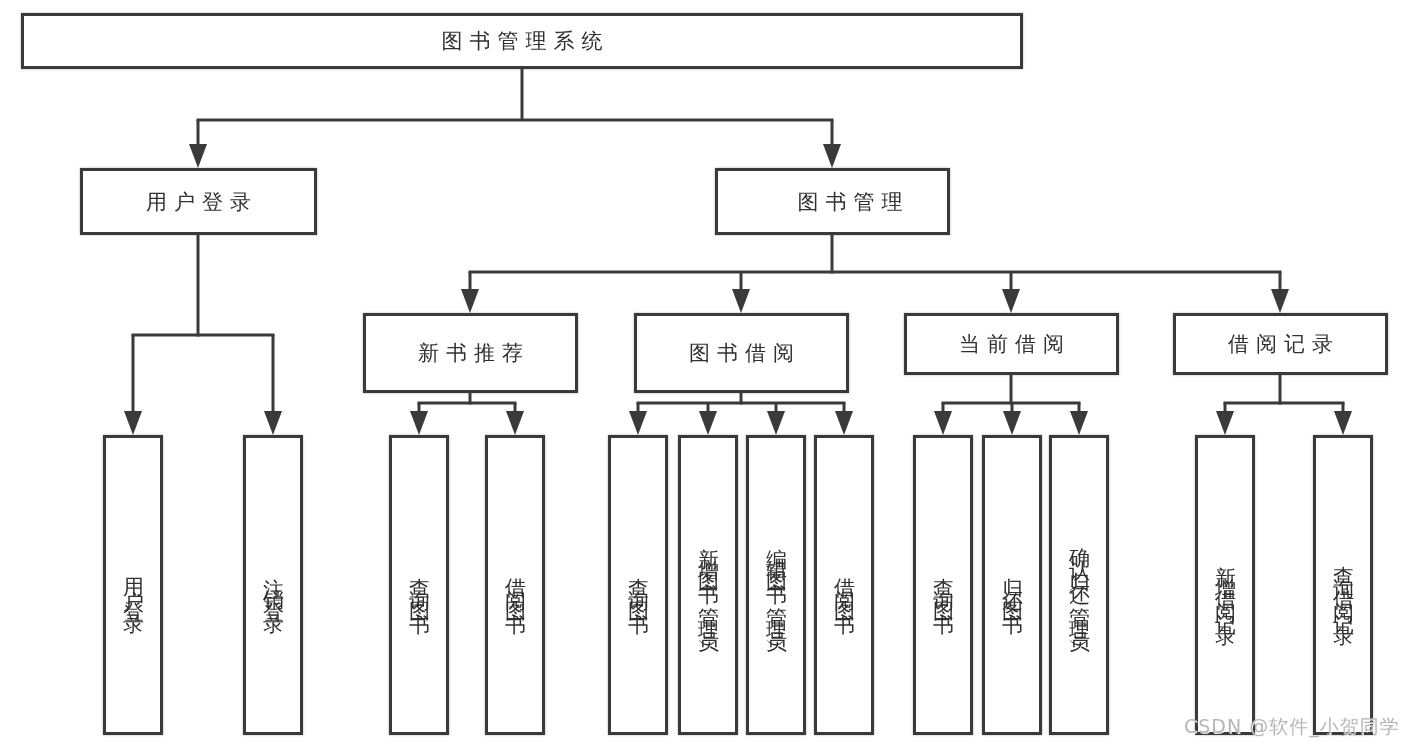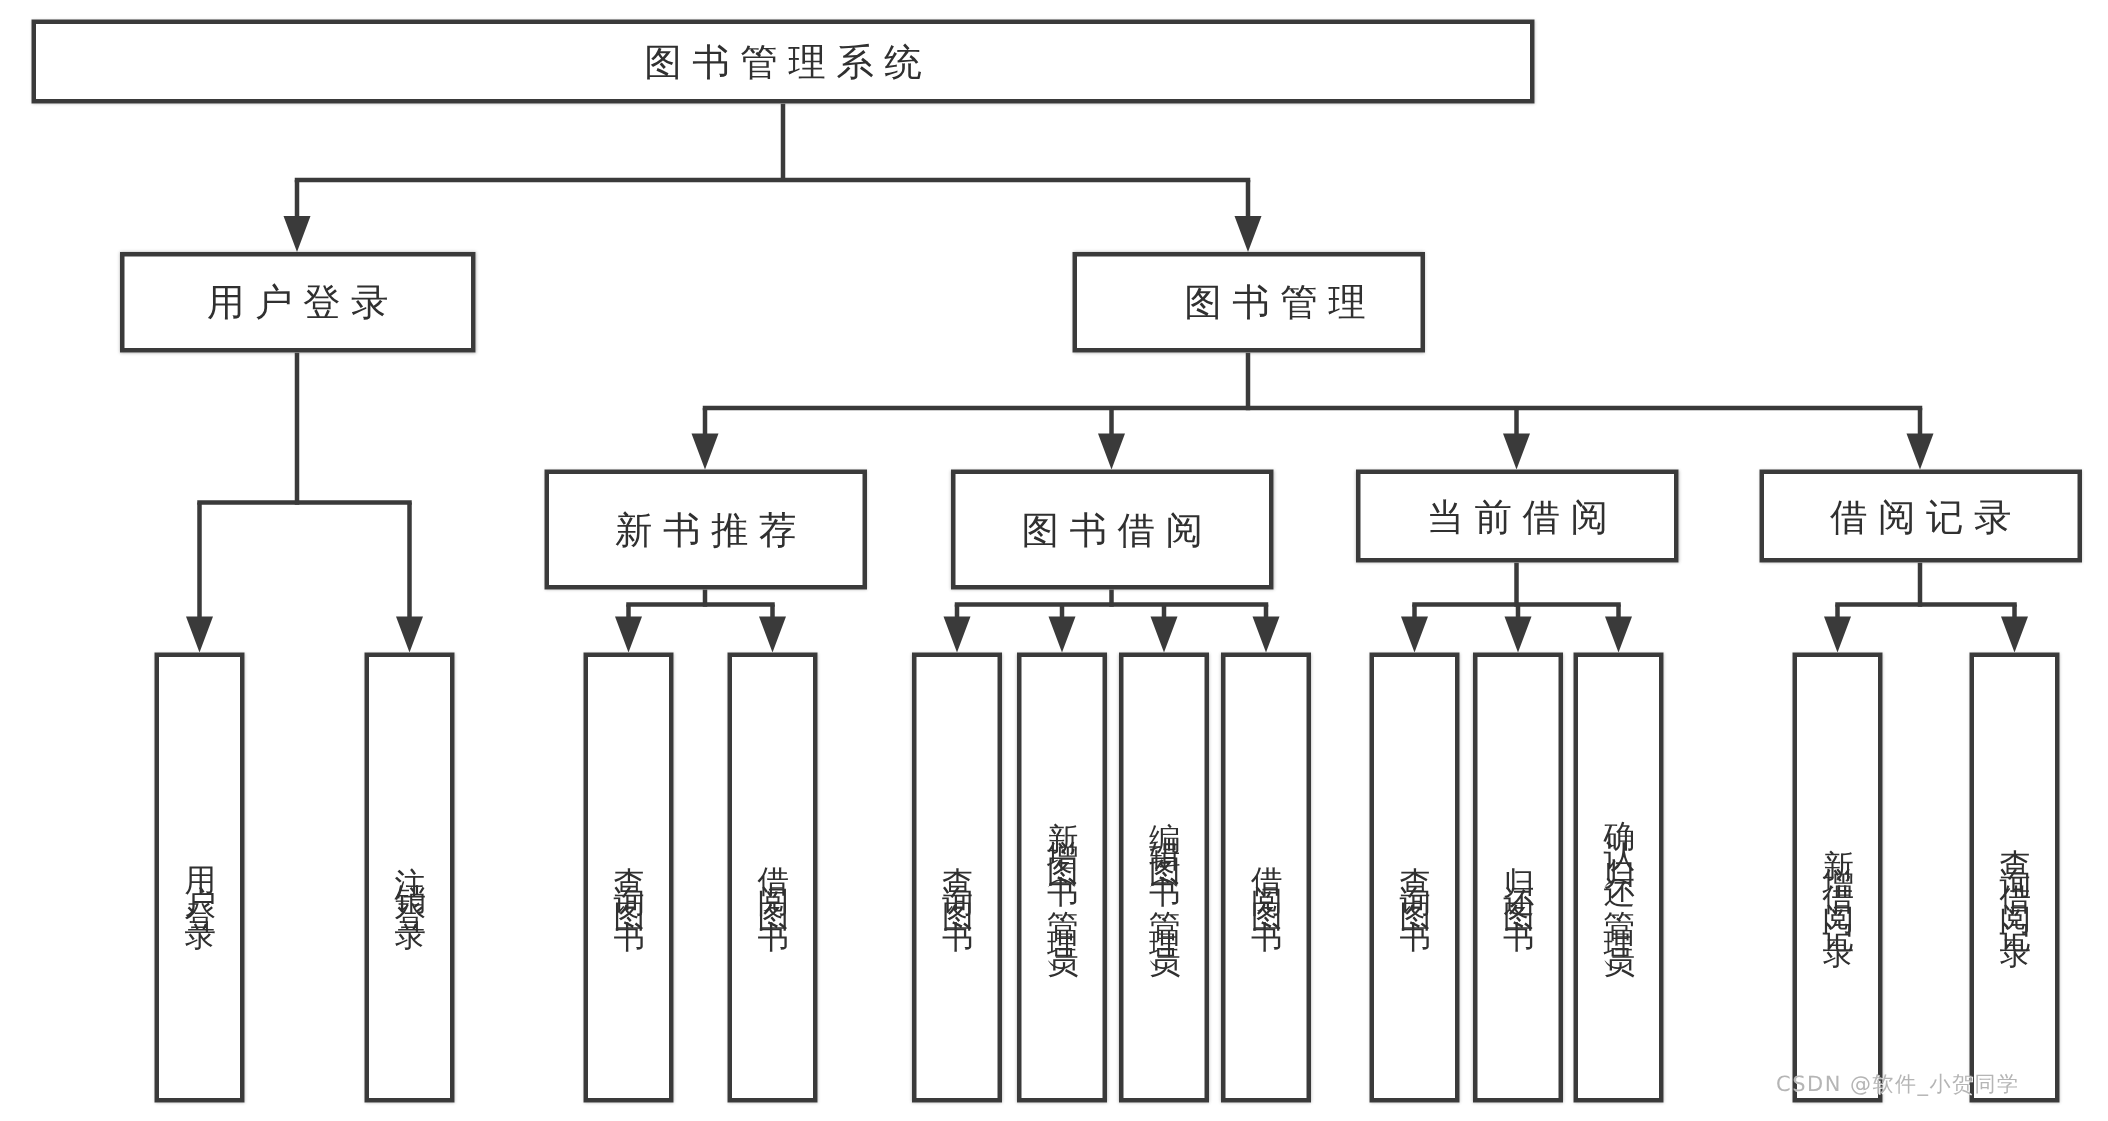--- a/index.html
+++ b/index.html
@@ -24,39 +24,39 @@
   .ca{fill:var(--line-color);stroke:none;}
   .node{
     position:absolute;
     box-sizing:border-box;
     border:3px solid var(--line-color);
     background:#fff;
     display:flex;align-items:center;justify-content:center;
     box-shadow:0 0 2px rgba(80,80,80,.45);
   }
   .node-h span{
-    font-size:25px;
+    font-size:21px;
     letter-spacing:7px;
     text-indent:7px;
     white-space:nowrap;
     color:var(--text-color);
   }
   .node-v span{
     writing-mode:vertical-rl;
     text-orientation:mixed;
     font-size:21px;
     letter-spacing:12px;
     line-height:1;
     white-space:nowrap;
     color:var(--text-color);
   }
   .watermark{
     position:absolute;
     left:1184px;top:714px;
-    font-size:14px;
+    font-size:19px;
     letter-spacing:1px;
     color:var(--watermark-color);
     text-shadow:1px 1px 0 rgba(255,255,255,.9);
     white-space:nowrap;
   }
 </style>
 </head>
 <body>
 
 <div class="stage">

